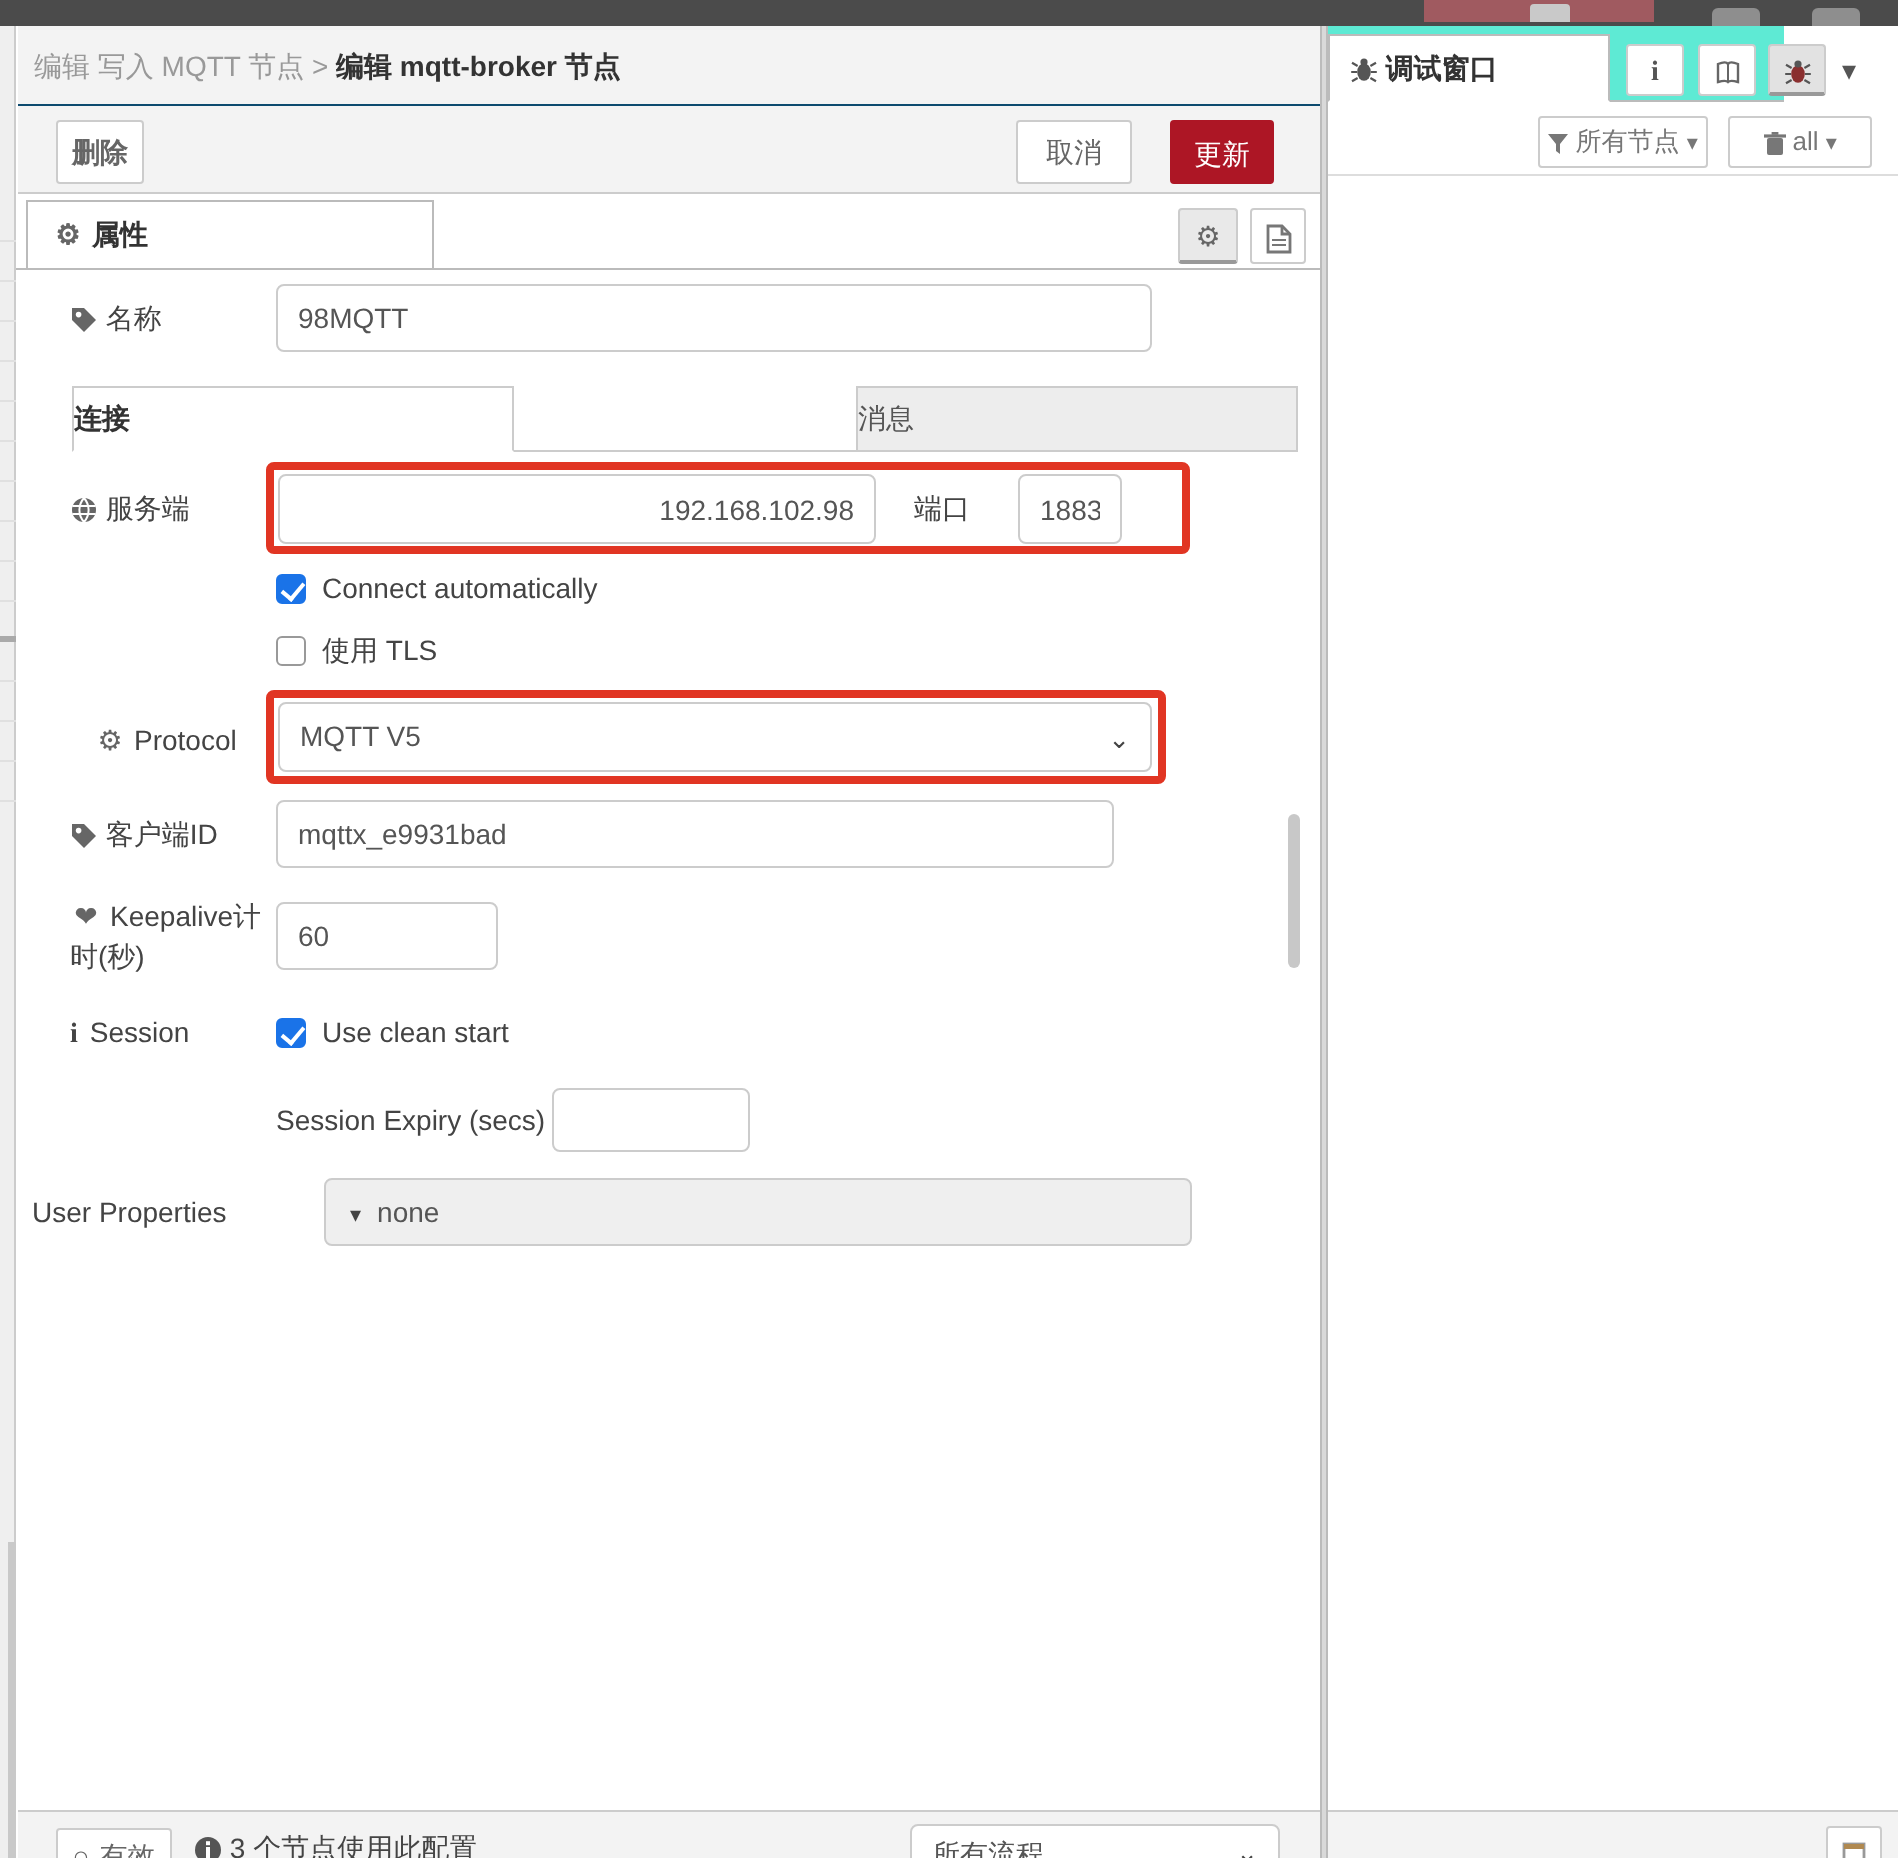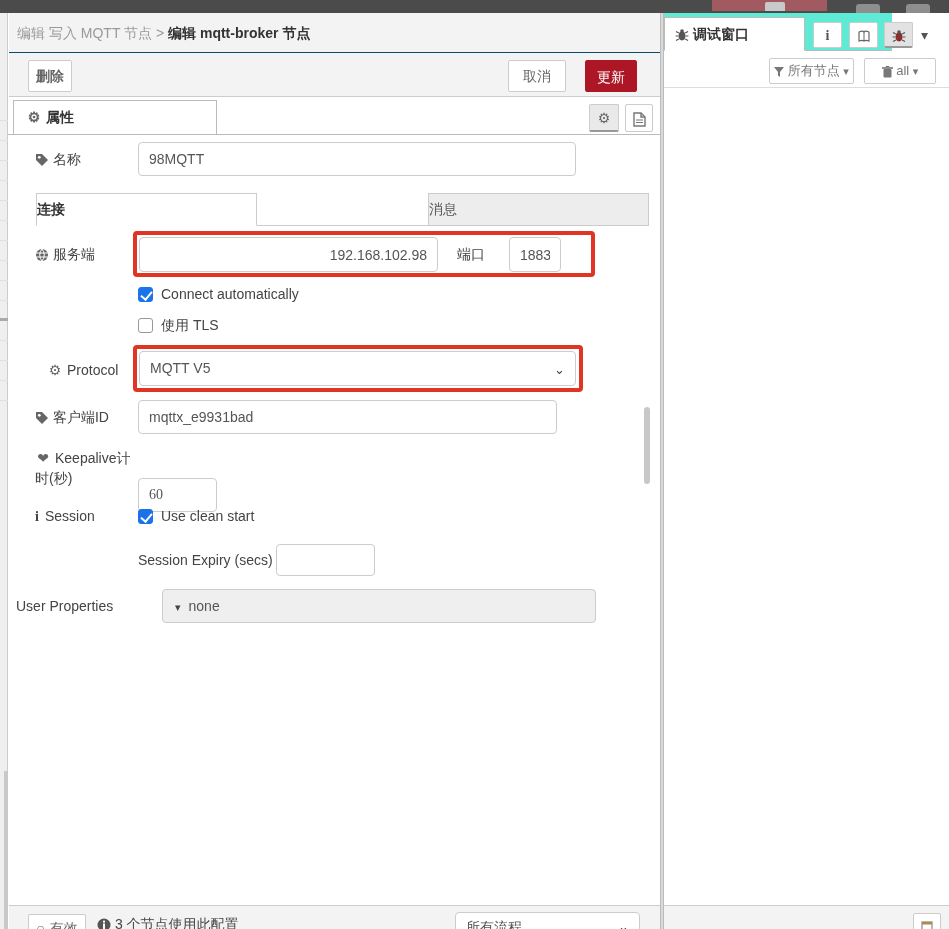--- a/index.html
+++ b/index.html
@@ -185,21 +185,21 @@
         <path d="M1 1 h6 l6 6 -6 6 -6 -6 z" fill="#666"></path>
         <circle cx="4.3" cy="4.3" r="1.4" fill="#fff"></circle>
       </svg>
     <span>客户端ID</span>
   </div>
   <input class="inp" style="top: 400px; left: 138px; width: 419px; height: 34px;" value="mqttx_e9931bad">
 
   <div class="lbl" style="top:448px; left:35px; width:105px; white-space:normal; line-height:20px;">
     <span class="ficon" style="color:#666;">❤</span><span>Keepalive计</span><br><span>时(秒)</span>
   </div>
-  <input class="inp" style="top: 478px; left: 138px; width: 79px; height: 34px; font-family: Liberation Serif, serif;" value="60">
+  <input class="inp" style="top: 451px; left: 138px; width: 111px; height: 34px;" value="60">
 
   <div class="lbl" style="top:508px; left:35px;"><b style="font-family:'Liberation Serif',serif; margin-right:6px;">i</b><span>Session</span></div>
   <div class="cb checked" style="top:509px; left:138px;"></div>
   <div class="lbl" style="top:508px; left:161px;">Use clean start</div>
 
   <div class="lbl" style="top:552px; left:138px;">Session Expiry (secs)</div>
   <input class="inp" style="top: 544px; left: 276px; width: 99px; height: 32px;" value="">
 
   <div class="lbl" style="top:598px; left:16px;">User Properties</div>
   <div class="props-box">

